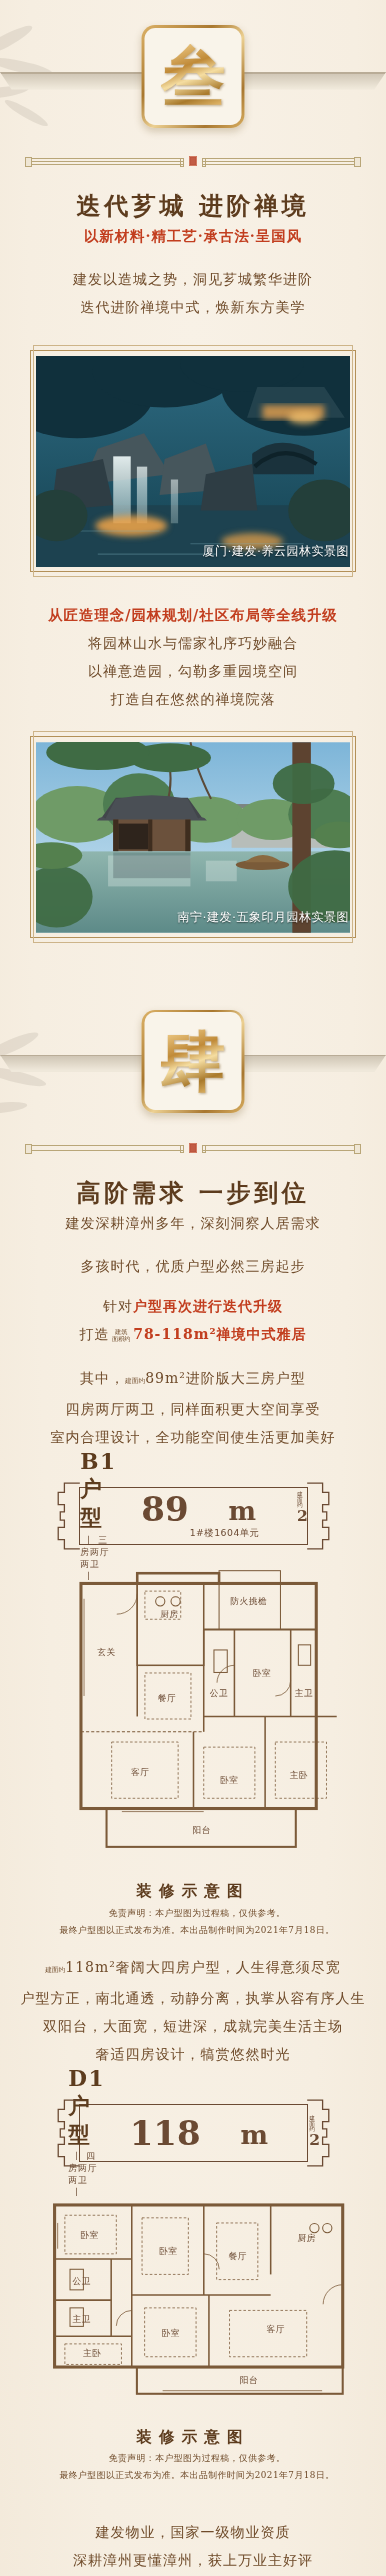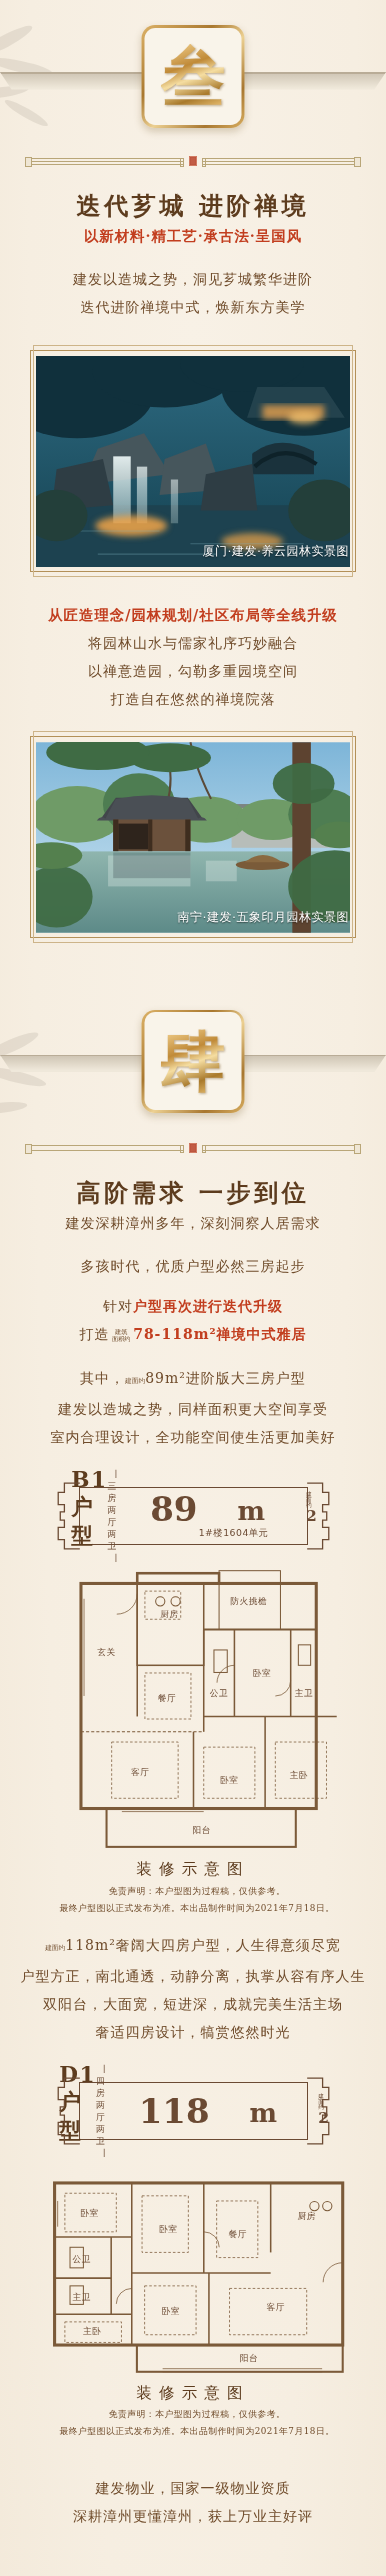--- a/index.html
+++ b/index.html
@@ -49,38 +49,38 @@
   .photo::before{content:"";position:absolute;inset:-5.7px;border:0.5px solid #b39058;pointer-events:none;}
   .photo::after{content:"";position:absolute;inset:-10.3px -3.1px -10.3px -3.1px;border:0.5px solid #cdb489;pointer-events:none;}
   .photo svg{display:block;}
   .photo .cap{position:absolute;right:1px;bottom:7.2px;color:#fff;font-size:12px;letter-spacing:0.5px;
       text-shadow:0 0.5px 1.5px rgba(0,0,0,.6);font-family:Liberation Serif, serif;}
   
   .badge{position:relative;width:227px;height:56px;margin:36px auto 0;border:1px solid #6b4a33;
      display:flex;align-items:center;justify-content:center;background:transparent;}
   .badge .orn{position:absolute;top:-7.2px;height:70px;width:24px;}
   .badge .orn.l{left:-24px;} .badge .orn.r{right:-24px;transform:scaleX(-1);}
-  .badge-left{display:flex;flex-direction:row;align-items:flex-start;padding:0 13.4px;}
+  .badge-left{display:flex;flex-direction:column;align-items:flex-start;padding:0 13.4px;}
   .badge-name{font-size:21.6px;color:#5d3c1e;font-weight:bold;letter-spacing:1.5px;}
   .badge-rooms{font-size:8.8px;color:#6b4a33;letter-spacing:1px;margin-top:2.1px;}
   .badge-rooms .tick{margin:0 4.1px;}
   .badge-rule{width:0.5px;height:37px;background:#6b4a33;}
   .badge-right{display:flex;flex-direction:column;align-items:center;padding:0 11.3px;}
   .badge-area{display:flex;align-items:flex-start;line-height:1;color:#6b4a33;gap:40px;}
   .badge-num{font-size:34px;font-weight:bold;}
   .badge-m{font-size:26px;font-weight:bold;margin-top:6.2px;}
   .badge-supcol{display:flex;flex-direction:column;align-items:flex-start;margin-left:1px;}
   .badge-small{font-size:5.7px;letter-spacing:0.5px;}
   .badge-sup{font-size:15.5px;font-weight:bold;line-height:.9;}
   .badge-unit{font-size:9.3px;font-weight:normal;color:#6b4a33;margin-top:1px;letter-spacing:0.5px;
       font-family:"DejaVu Sans","Liberation Sans",sans-serif;}
   
   .plan{display:block;margin:18.5px auto 0;}
   .plan text{fill:#6b4a33;font-size:17px;letter-spacing:1px;font-family:"DejaVu Serif","Liberation Serif",serif;}
-  .note-title{margin:7px 0 0;text-align:center;font-size:15.5px;letter-spacing:7.2px;color:#5d3c1e;font-weight:normal;}
+  .note-title{margin:29px 0 0;text-align:center;font-size:15.5px;letter-spacing:7.2px;color:#5d3c1e;font-weight:bold;}
   .note-line{margin:5.2px 0 0;text-align:center;font-size:8.8px;color:#6f4b2a;letter-spacing:0.5px;padding-left:8px;}
 </style>
 </head>
 <body>
 
 <div class="page">
 
   <section>
     <div class="hero">
       <svg class="bamboo" width="93" height="134" viewBox="0 0 180 260">
@@ -260,21 +260,21 @@
     </div>
     <h1 class="sec-title">高阶需求 一步到位</h1>
     <p class="para">建发深耕漳州多年，深刻洞察人居需求</p>
     <p class="para first">多孩时代，优质户型必然三房起步</p>
     <p class="para gap24"><span>针对</span><span style="color:#c23e1f;font-weight:bold">户型再次进行迭代升级</span></p>
     <p class="para"><span>打造</span><span class="vstack">
           <span>建筑</span>
           <span>面积约</span>
         </span><span style="color:#c23e1f;font-weight:bold">78-118m²禅境中式雅居</span></p>
     <p class="para gap50"><span>其中，</span><span class="small">建面约</span><span>89m²进阶版大三房户型</span></p>
-    <p class="para">建发以造城之势，同样面积更大空间享受</p>
+    <p class="para">四房两厅两卫，同样面积更大空间享受</p>
     <p class="para">室内合理设计，全功能空间使生活更加美好</p>
 
     <div class="badge">
       <svg class="orn l" viewBox="0 0 46 136">
           <path d="M46,4 H16 V22 H4 V46 H16 V60 H8 V76 H16 V90 H4 V114 H16 V132 H46" fill="none" stroke="#6b4a33" stroke-width="2.5"></path>
         </svg>
       <svg class="orn r" viewBox="0 0 46 136">
           <path d="M46,4 H16 V22 H4 V46 H16 V60 H8 V76 H16 V90 H4 V114 H16 V132 H46" fill="none" stroke="#6b4a33" stroke-width="2.5"></path>
         </svg>
       <div class="badge-left">

